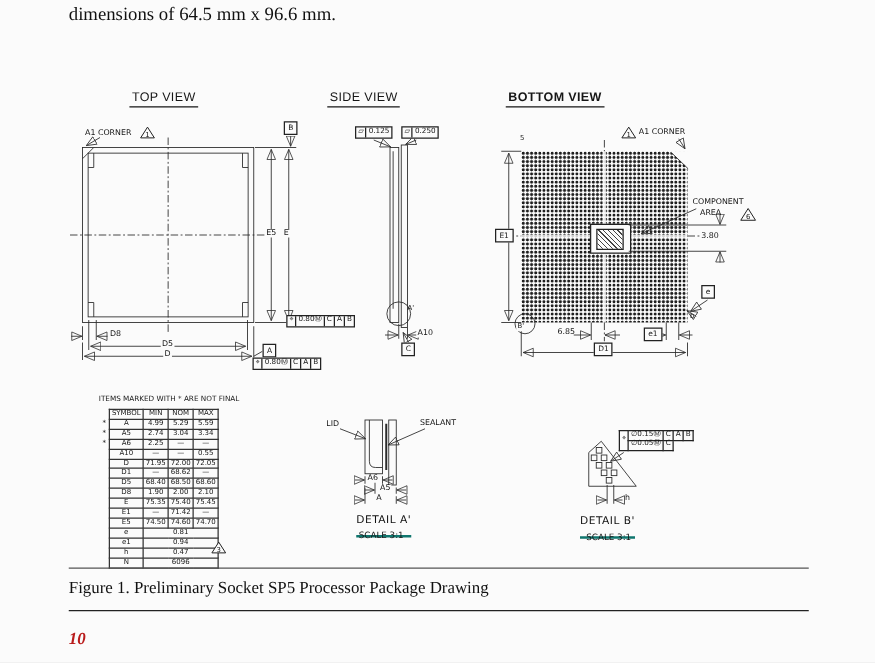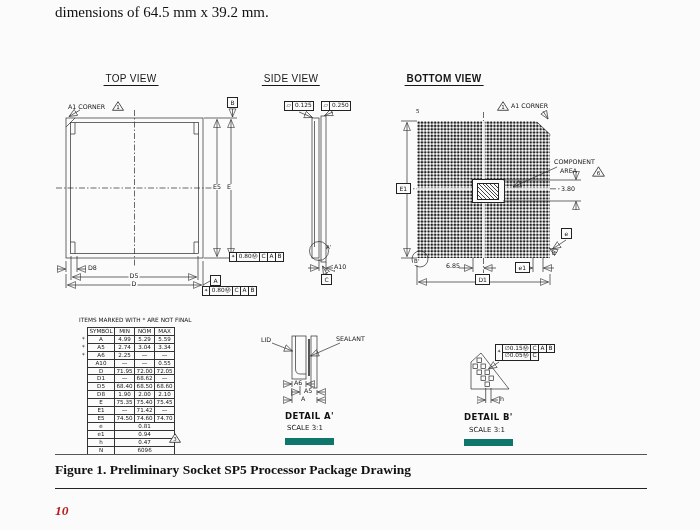--- a/index.html
+++ b/index.html
@@ -17,22 +17,22 @@
   .tiny{font-size:5.5px;}
   .dbox{position:absolute;font-family:"DejaVu Sans",sans-serif;font-size:6px;color:#161616;
         border:1px solid #222;background:#fbfbfb;line-height:1;padding:1.5px 2.5px;text-align:center;
         white-space:nowrap;}
   .fcf{position:absolute;display:flex;align-items:stretch;border:1px solid #222;background:#fbfbfb;
         font-size:5.8px;color:#161616;line-height:1;white-space:nowrap;}
   .fcf span{padding:1px 1.5px;display:flex;align-items:center;}
   .fcf span + span{border-left:1px solid #222;}
   .fcft{position:absolute;border-collapse:collapse;background:#fbfbfb;font-size:5.8px;color:#161616;}
   .fcft td{border:1px solid #222;padding:.5px 1.5px;text-align:center;line-height:1;white-space:nowrap;}
-  .detail-title{position:absolute;font-size:8.5px;font-weight:bold;color:#111;
-        border-bottom:7px solid #0f766e;padding-bottom:17px;letter-spacing:.4px;white-space:nowrap;}
+  .detail-title{position:absolute;font-size:8.5px;font-weight:normal;color:#111;
+        border-bottom:2px solid #0f766e;padding-bottom:7px;letter-spacing:.4px;white-space:nowrap;}
   .scale-lbl{position:absolute;font-size:7px;color:#161616;white-space:nowrap;}
   .linework{position:absolute;left:0;top:0;}
   .linework line,.linework rect,.linework path,.linework circle,.linework polyline
         {stroke:#2b2b2b;stroke-width:.7;fill:none;}
   .cl{stroke-dasharray:6 2 1.5 2;stroke:#555;stroke-width:.6;}
   .pin-grid{position:absolute;left:417px;top:121px;width:133px;height:137px;
         background-image:radial-gradient(circle,#1f1f1f 1.15px,rgba(0,0,0,0) 1.4px);
         background-size:3.3px 3.3px;}
   .stripe-v{position:absolute;left:482px;top:121px;width:2.6px;height:137px;background:rgba(251,251,251,.8);}
   .stripe-h{position:absolute;left:417px;top:187.5px;width:133px;height:2.6px;background:rgba(251,251,251,.8);}
@@ -45,32 +45,32 @@
   .spec-table{position:absolute;left:80px;top:327px;border-collapse:collapse;font-size:5.6px;color:#161616;}
   .spec-table td,.spec-table th{border:.8px solid #333;padding:0 1.5px;text-align:center;height:6.9px;
         line-height:6.9px;font-weight:normal;white-space:nowrap;}
   .spec-table .star{border:none;width:5px;padding:0 1px;}
   .tri{position:absolute;overflow:visible;}
   .tri polygon{fill:#fbfbfb;stroke:#222;stroke-width:.8;}
   .tri text{font-family:"DejaVu Sans",sans-serif;font-size:5.5px;text-anchor:middle;fill:#111;}
   .rule1{position:absolute;left:55px;top:454px;width:592px;height:1px;background:#555;}
   .rule2{position:absolute;left:55px;top:488px;width:592px;height:1.4px;background:#222;}
   .fig-caption{position:absolute;left:55px;top:462px;font-family:"Liberation Serif",serif;
-        font-weight:bold;font-size:13.5px;color:#111;white-space:nowrap;}
+        font-weight:normal;font-size:13.5px;color:#111;white-space:nowrap;}
   .footer-page{position:absolute;left:55px;top:503px;font-family:"Liberation Serif",serif;
         font-weight:bold;font-style:italic;font-size:13.5px;color:#b91c1c;}
   .footer-title{position:absolute;left:150px;top:503px;width:360px;text-align:center;
         font-family:"Liberation Serif",serif;font-weight:bold;font-style:italic;font-size:13.5px;color:#111;}
 </style>
 </head>
 <body>
 
 <div id="page">
 
-  <div class="serif intro-line">dimensions of 64.5 mm x 39.2 mm.</div>
+  <div class="serif intro-line">dimensions of 64.5 mm x 96.6 mm.</div>
 
   <div class="view-title" style="left:131px;top:73px;">TOP VIEW</div>
   <div class="view-title" style="left:291px;top:73px;">SIDE VIEW</div>
   <div class="view-title" style="left:444px;top:73px;font-weight:bold;">BOTTOM VIEW</div>
 
   <div class="pin-grid"></div>
   <div class="stripe-v"></div>
   <div class="stripe-h"></div>
   <div class="grid-chamfer"></div>
   <div class="comp-area"></div>

